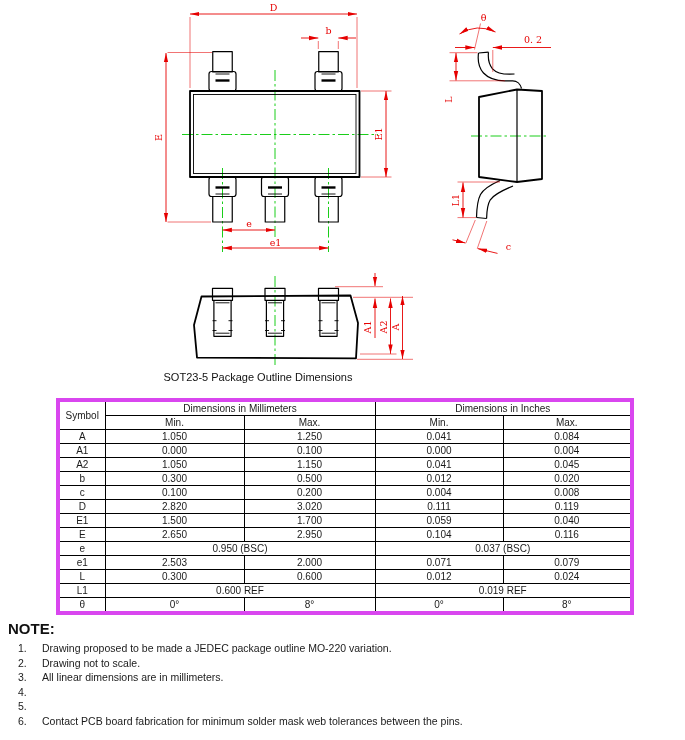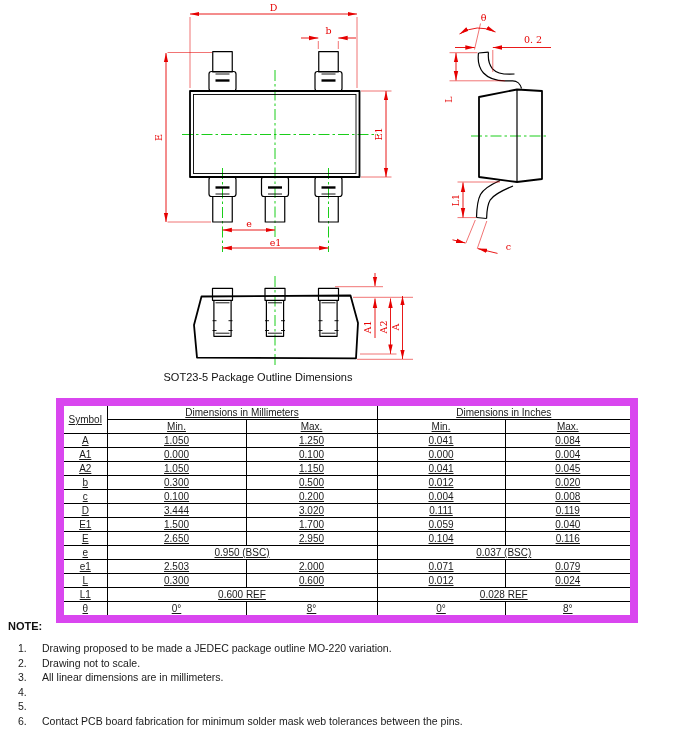--- a/index.html
+++ b/index.html
@@ -14,23 +14,23 @@
   .d  {fill:none;stroke:#e60000;stroke-width:0.9;}
   .x  {fill:none;stroke:#e60000;stroke-width:0.55;}
   .g  {fill:none;stroke:#00c800;stroke-width:0.9;stroke-dasharray:11 3 2.5 3;}
   .lbl{fill:#e60000;font-family:"DejaVu Serif",serif;font-size:9.5px;text-anchor:middle;}
   .cap{fill:#111;font-family:"Liberation Sans",sans-serif;font-size:11px;text-anchor:middle;}
   
   .dim-table{position:absolute;left:56px;top:398px;width:574px;border-collapse:collapse;
              table-layout:fixed;font-size:10px;color:#1a1a1a;}
   .dim-table td,.dim-table th{border:1px solid #000;padding:0;height:13px;line-height:13px;
              text-align:center;vertical-align:middle;font-weight:normal;overflow:hidden;}
-  .dim-table{border:8px solid #d946ef;text-decoration:underline;}
+  .dim-table{border:4px solid #d946ef;}
   
-  .note-heading{position:absolute;left:8px;top:620px;font-size:11px;font-weight:bold;color:#111;}
+  .note-heading{position:absolute;left:8px;top:620px;font-size:15px;font-weight:bold;color:#111;}
   .notes{position:absolute;left:18px;top:641px;font-size:10.5px;color:#1a1a1a;}
   .note-item{display:flex;line-height:14.6px;}
   .note-item .num{width:24px;flex:0 0 24px;}
   .note-item .txt{white-space:nowrap;}
 </style>
 </head>
 <body>
 
 <div class="page">
 
@@ -249,21 +249,21 @@
       </tr>
       <tr>
         <td>c</td>
         <td>0.100</td>
         <td>0.200</td>
         <td>0.004</td>
         <td>0.008</td>
       </tr>
       <tr>
         <td>D</td>
-        <td>3.444</td>
+        <td>2.820</td>
         <td>3.020</td>
         <td>0.111</td>
         <td>0.119</td>
       </tr>
       <tr>
         <td>E1</td>
         <td>1.500</td>
         <td>1.700</td>
         <td>0.059</td>
         <td>0.040</td>
@@ -290,21 +290,21 @@
       <tr>
         <td>L</td>
         <td>0.300</td>
         <td>0.600</td>
         <td>0.012</td>
         <td>0.024</td>
       </tr>
       <tr>
         <td>L1</td>
         <td colspan="2">0.600 REF</td>
-        <td colspan="2">0.028 REF</td>
+        <td colspan="2">0.019 REF</td>
       </tr>
       <tr>
         <td>θ</td>
         <td>0°</td>
         <td>8°</td>
         <td>0°</td>
         <td>8°</td>
       </tr>
     </tbody>
   </table>

